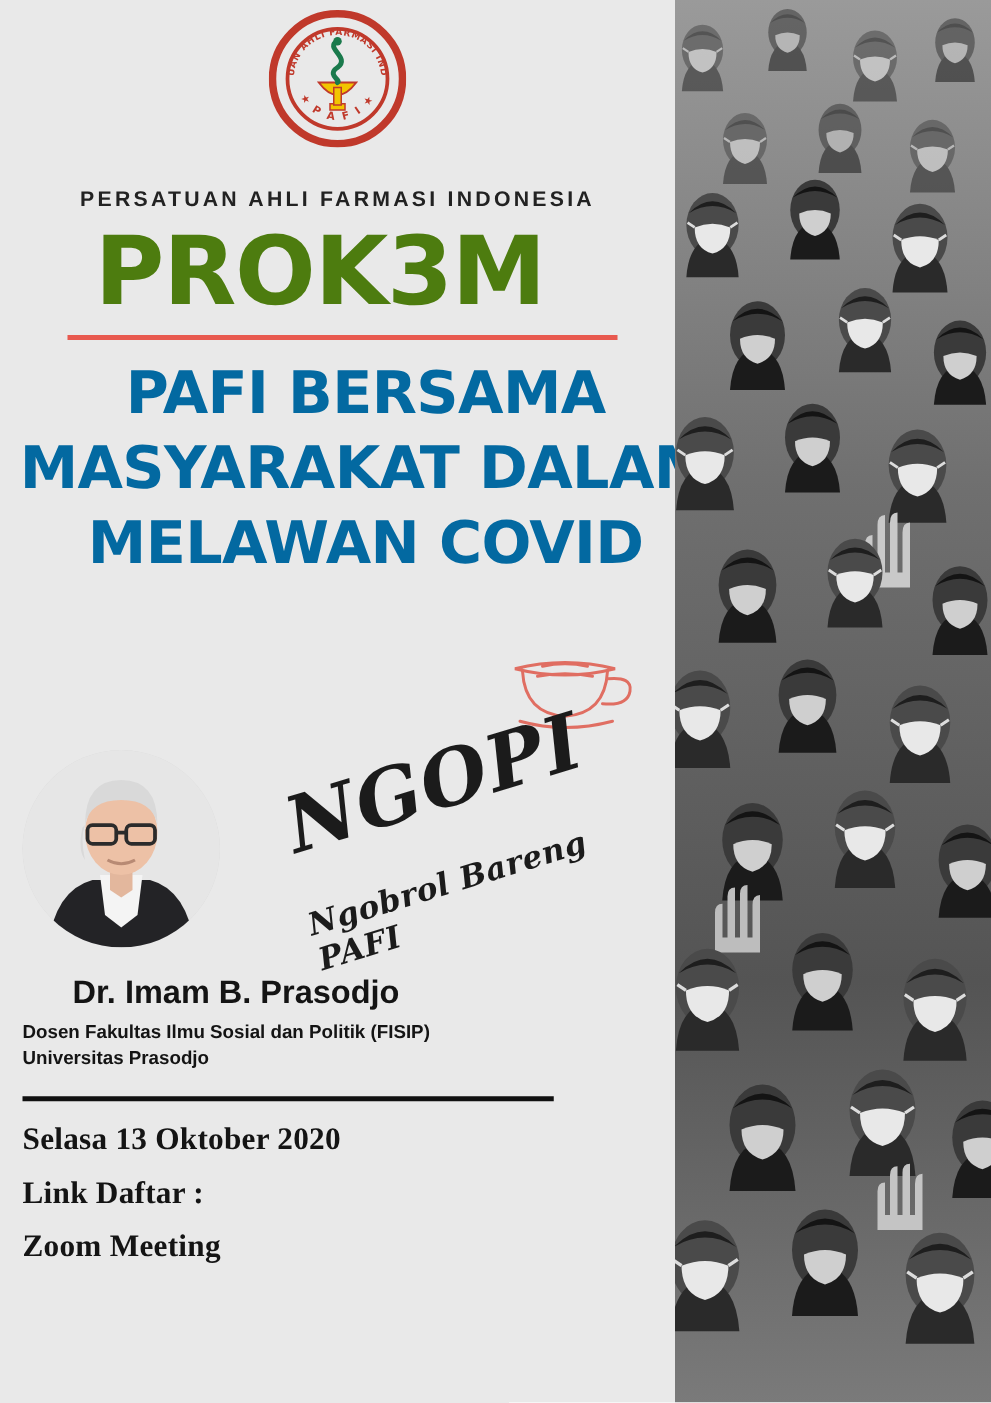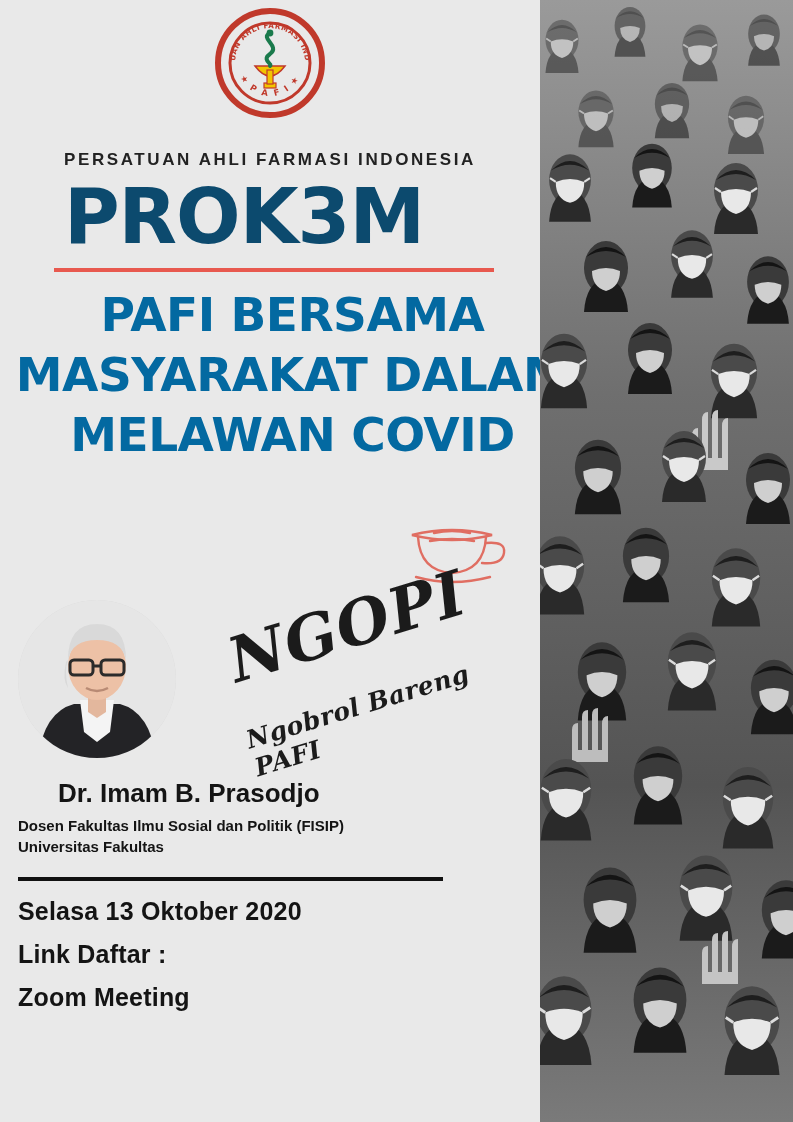--- a/index.html
+++ b/index.html
@@ -68,28 +68,28 @@
     font-weight: bold;
     letter-spacing: 2.6px;
     color: #222222;
     font-family: "Liberation Sans", sans-serif;
   }
 
   
   .main-title {
     position: absolute;
     top: 178px;
-    left: 0;
+    left: 12px;
     width: 488px;
     text-align: center;
     font-size: 76px;
     line-height: 78px;
     font-weight: bold;
     letter-spacing: -1px;
-    color: #0c4a6e;
+    color: #4d7c0f;
     font-family: "DejaVu Sans", sans-serif;
   }
 
   .rule {
     position: absolute;
     top: 268px;
     left: 54px;
     width: 440px;
     height: 4px;
     background: #e8594f;
@@ -194,20 +194,21 @@
     top: 890px;
     left: 18px;
     width: 500px;
   }
   .details div {
     font-size: 25px;
     font-weight: bold;
     line-height: 43px;
     color: #141414;
     letter-spacing: 0.2px;
+    font-family: Liberation Serif, serif;
   }
 </style>
 </head>
 <body>
 
 <div class="poster">
 
   <div class="left-col">
 
     <div class="logo-wrap">
@@ -268,21 +269,21 @@
         <rect x="52" y="60" width="23" height="15" rx="4" fill="none" stroke="#2b2b2b" stroke-width="3"></rect>
         <rect x="83" y="60" width="23" height="15" rx="4" fill="none" stroke="#2b2b2b" stroke-width="3"></rect>
         <path d="M 75,66 L 83,66" stroke="#2b2b2b" stroke-width="3"></path>
         <path d="M 68,88 Q 79,94 90,88" fill="none" stroke="#b88a74" stroke-width="2.5"></path>
       </svg>
     </div>
 
     <div class="speaker-name">Dr. Imam B. Prasodjo</div>
     <div class="speaker-role">
       <div>Dosen Fakultas Ilmu Sosial dan Politik (FISIP)</div>
-      <div>Universitas Fakultas</div>
+      <div>Universitas Prasodjo</div>
     </div>
 
     <div class="rule2"></div>
 
     <div class="details">
       <div>Selasa 13 Oktober 2020</div>
       <div>Link Daftar :</div>
       <div>Zoom Meeting</div>
     </div>
   </div>

